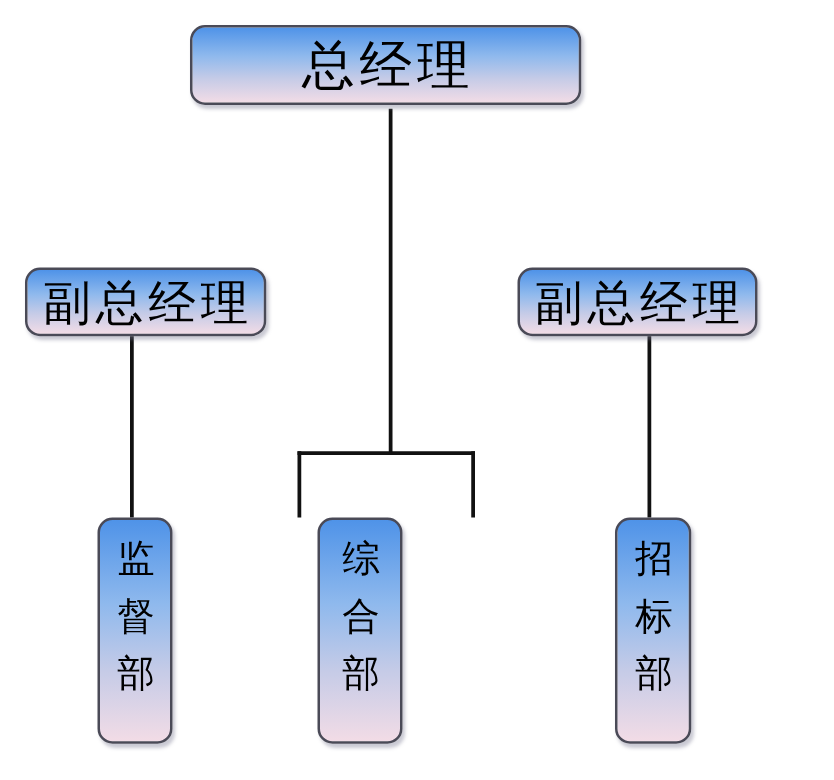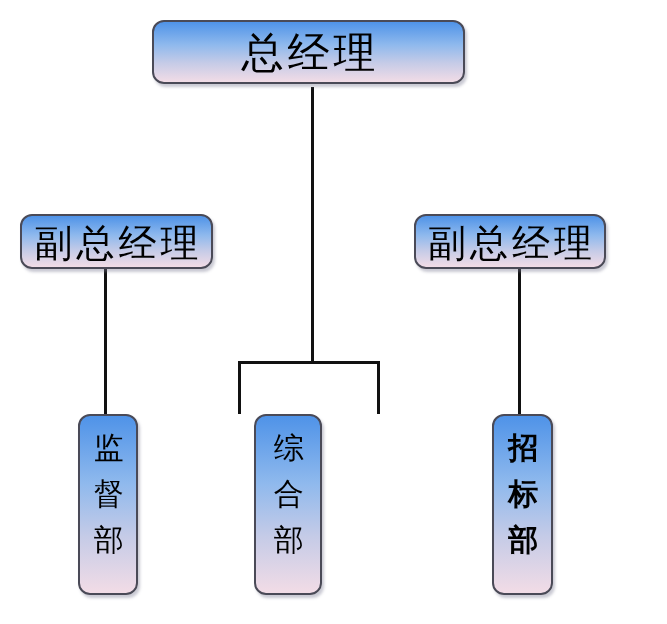--- a/index.html
+++ b/index.html
@@ -84,17 +84,17 @@
 
   <div class="node node-tall" style="left:78px; top:414px; width:60px; height:181px;">
     <span class="label-v">监督部</span>
   </div>
 
   <div class="node node-tall" style="left:207px; top:414px; width:68px; height:181px;margin-left:47px;">
     <span class="label-v">综合部</span>
   </div>
 
 
-  <div class="node node-tall" style="left:492px; top:414px; width:61px; height:181px;font-weight:bold;">
+  <div class="node node-tall" style="left:492px; top:414px; width:61px; height:181px;">
     <span class="label-v">招标部</span>
   </div>
 
 </div>
 
 </body></html>

